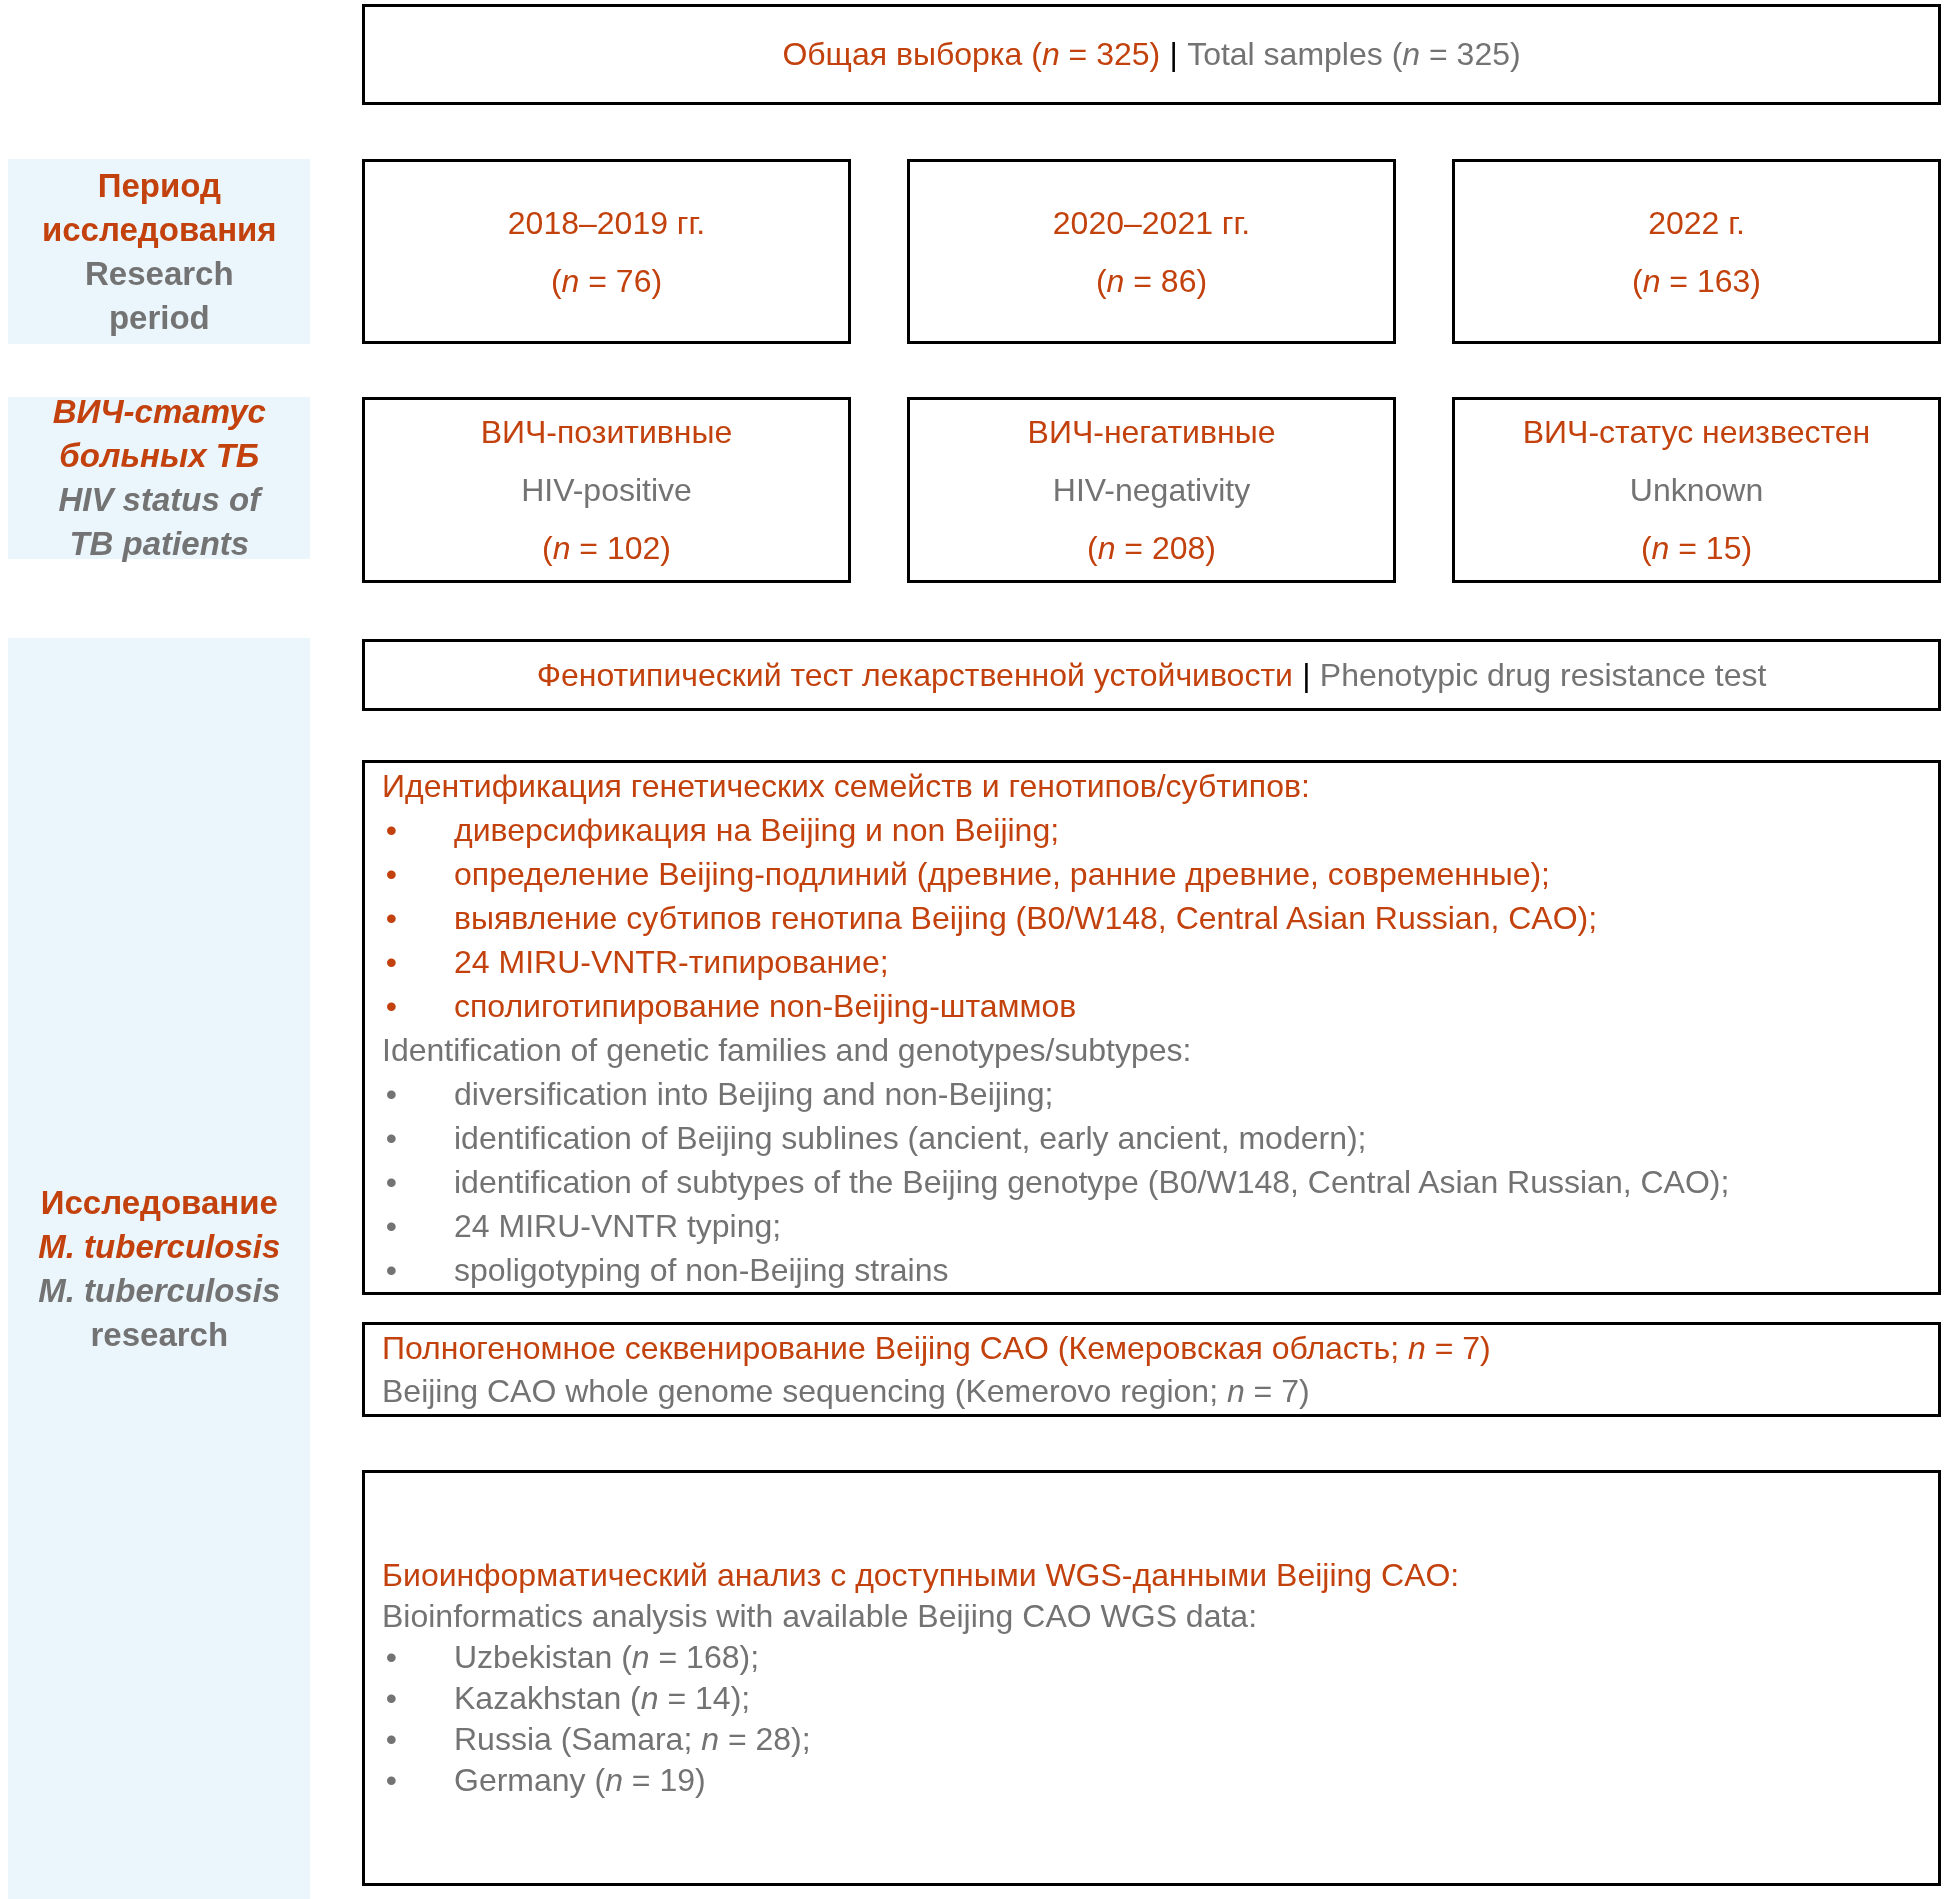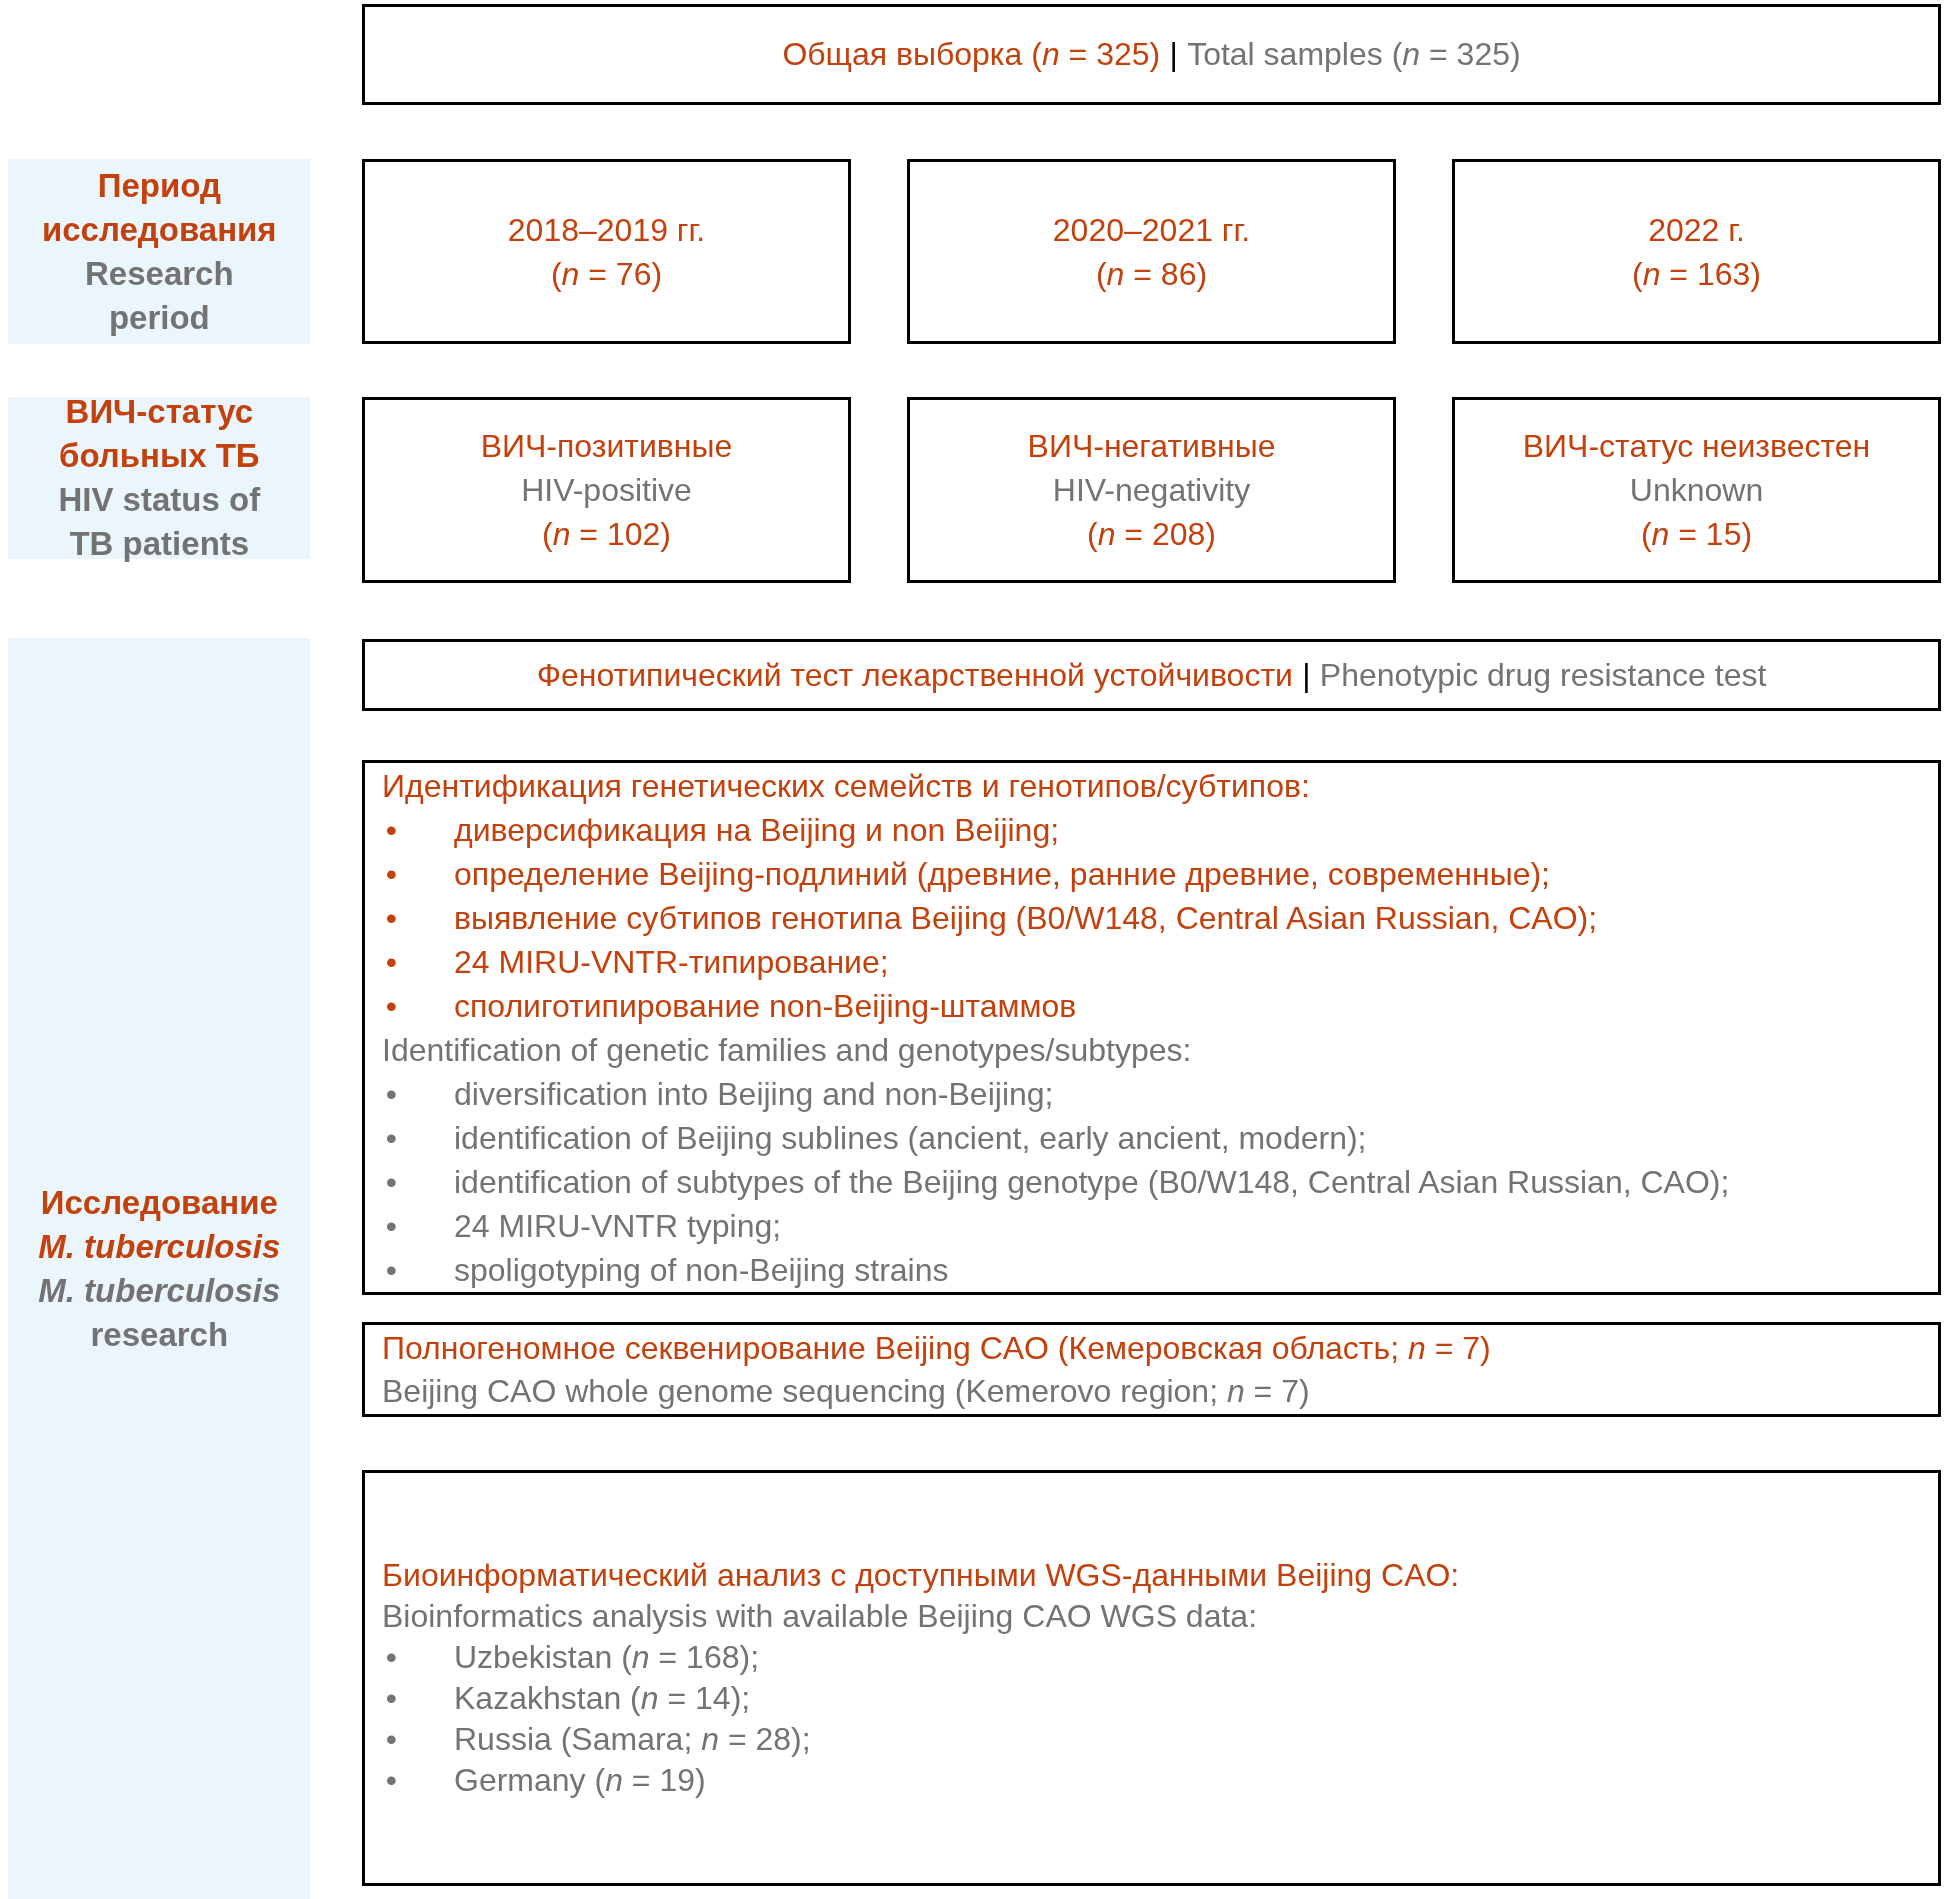--- a/index.html
+++ b/index.html
@@ -27,41 +27,41 @@
     font-size: 32px; color: #000000;
     display: flex; flex-direction: column; justify-content: center;
   }
   .box.center { align-items: center; text-align: center; }
   .inline-line { white-space: nowrap; }
   .divider { color: #000000; margin: 0 9.3px; }
   .brow {
     position: absolute; left: 362px; width: 1579px;
     display: flex; gap: 56px;
   }
-  .brow .box { position: static; flex: 1; height: 100%; }
+  .brow .box { position: static; flex: 1; height: 100%; gap: 14px; }
   .brow .box div { line-height: 44px; }
   .listbox { padding: 17px 17px; }
   .listbox ul { margin: 0; padding: 0; list-style: none; }
   .listbox li { position: relative; padding-left: 72px; }
   .listbox li::before { content: "\2022"; position: absolute; left: 3.7px; }
   .lh95 div, .lh95 li { line-height: 44px; }
   .lh92 div, .lh92 li { line-height: 43px; }
   .lh88 div, .lh88 li { line-height: 41px; }
 </style>
 </head>
 <body>
 
 <div class="panel" style="top:159px; height:185px;">
   <div class="black">Период</div>
   <div class="black">исследования</div>
   <div class="gray">Research</div>
   <div class="gray">period</div>
 </div>
 
-<div class="panel" style="top:397px; height:162px;">
+<div class="panel" style="top:397px; height:162px;font-style:italic;">
   <div class="black">ВИЧ-статус</div>
   <div class="black">больных ТБ</div>
   <div class="gray">HIV status of</div>
   <div class="gray">TB patients</div>
 </div>
 
 <div class="panel" style="top:638px; height:1262px;">
   <div class="black">Исследование</div>
   <div class="black italic">M. tuberculosis</div>
   <div class="gray italic">M. tuberculosis</div>

